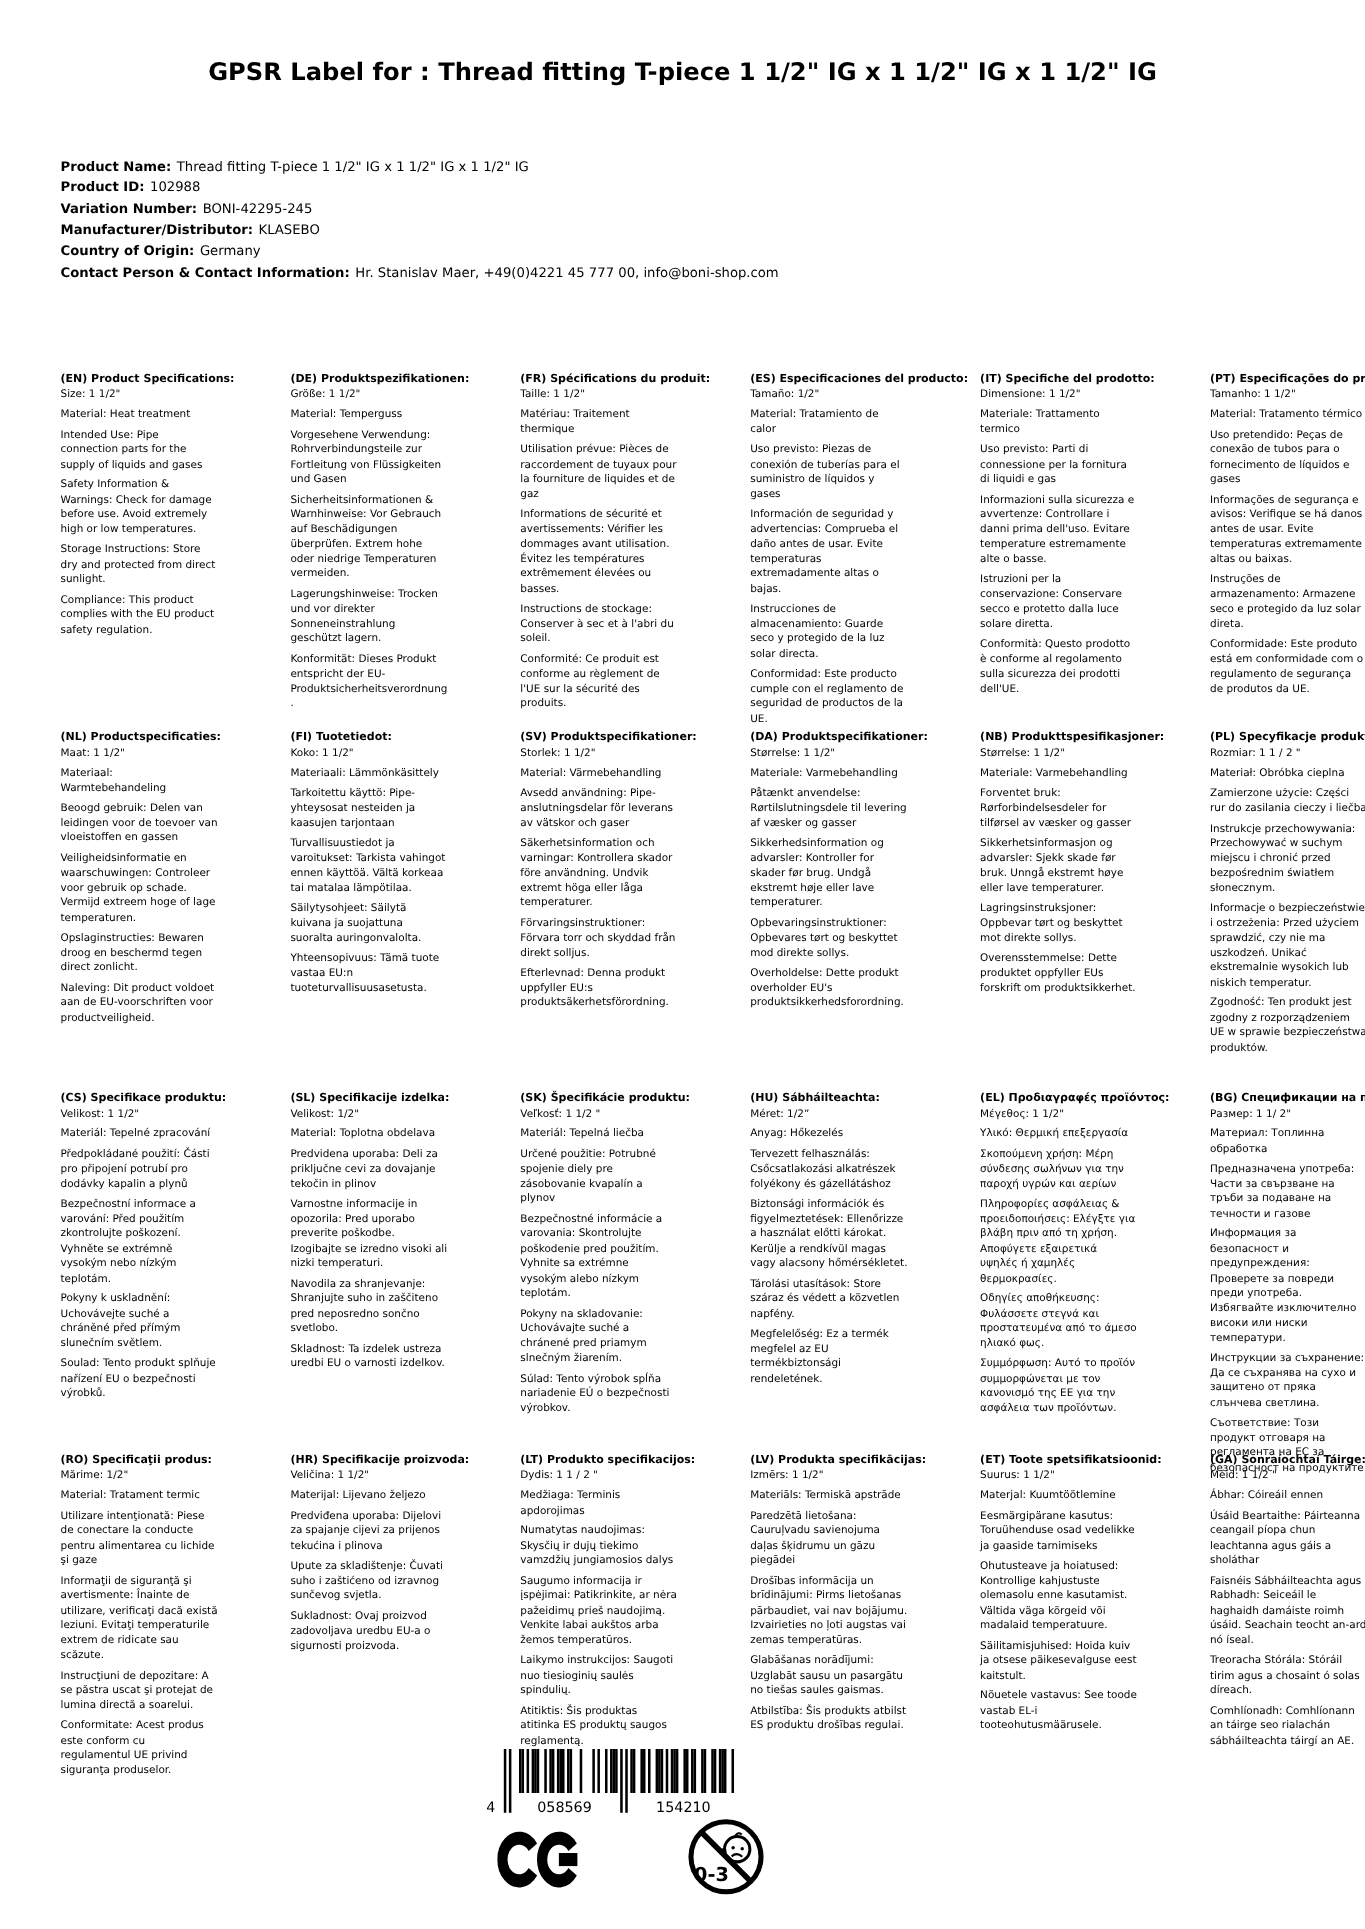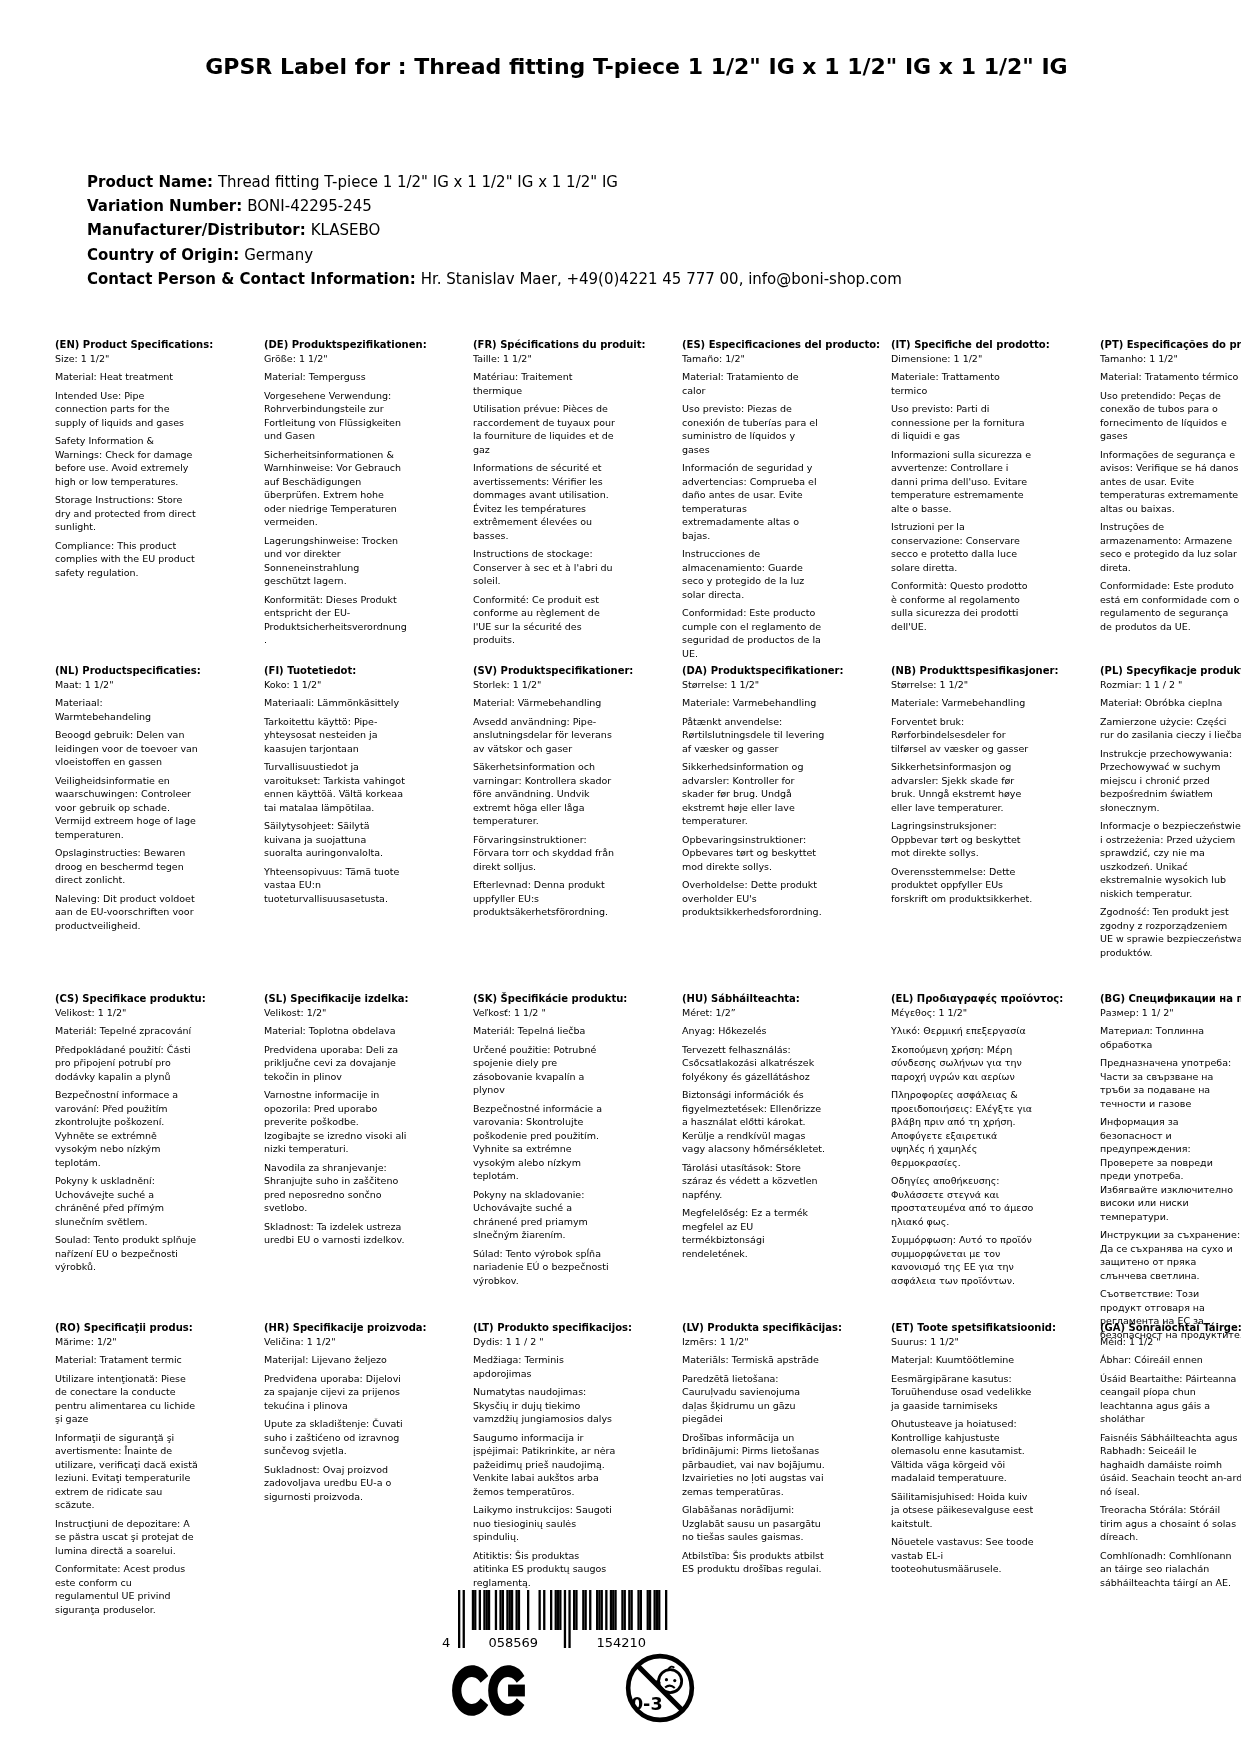--- a/index.html
+++ b/index.html
@@ -1,27 +1,26 @@
 <!DOCTYPE html>
 <html><head>
 <meta charset="utf-8">
 <style>
   * { margin:0; padding:0; box-sizing:border-box; }
   html,body { background:#ffffff; }
   .page {
     position:relative; width:1241px; height:1754px; margin:0 auto;
     background:#ffffff; color:#000000; overflow:hidden;
     font-family:"DejaVu Sans", sans-serif;
-    padding-left:32px;
   }
   .title {
     padding-top:52px; margin:0 auto; max-width:900px;
     font-size:22px; font-weight:bold; text-align:center; line-height:1.35;
   }
-  .product-info { margin:88px 0 0 55px; font-size:15px; line-height:1.62; }
+  .product-info { margin:60px 0 0 55px; font-size:12px; line-height:1.62; }
   .pi-label { font-weight:bold; }
   .pi-value { margin-left:5px; }
   .specs {
     position:absolute; left:55px; top:338px; width:1162px;
     display:grid; grid-template-columns:repeat(6,1fr);
     grid-template-rows:310px 312px 313px auto;
     gap:16px;
   }
   .spec { width:193px; padding-right:50px; overflow:visible; }
   .spec-header { font-size:10px; font-weight:bold; white-space:nowrap; line-height:1.4; }
@@ -36,20 +35,21 @@
 </head>
 <body>
 
 <div class="page">
 
   <h1 class="title">GPSR Label for : Thread fitting T-piece 1 1/2" IG x 1 1/2" IG x 1 1/2" IG</h1>
 
   <div class="product-info" id="product-info">
   <div class="pi-row"><span class="pi-label">Product Name:</span><span class="pi-value">Thread fitting T-piece 1 1/2" IG x 1 1/2" IG x 1 1/2" IG</span></div>
 
+  <div class="pi-row"><span class="pi-label">Product ID:</span><span class="pi-value">102988</span></div>
 
   <div class="pi-row"><span class="pi-label">Variation Number:</span><span class="pi-value">BONI-42295-245</span></div>
 
   <div class="pi-row"><span class="pi-label">Manufacturer/Distributor:</span><span class="pi-value">KLASEBO</span></div>
 
   <div class="pi-row"><span class="pi-label">Country of Origin:</span><span class="pi-value">Germany</span></div>
 
   <div class="pi-row"><span class="pi-label">Contact Person &amp; Contact Information:</span><span class="pi-value">Hr. Stanislav Maer, +49(0)4221 45 777 00, info@boni-shop.com</span></div>
 </div>
 

